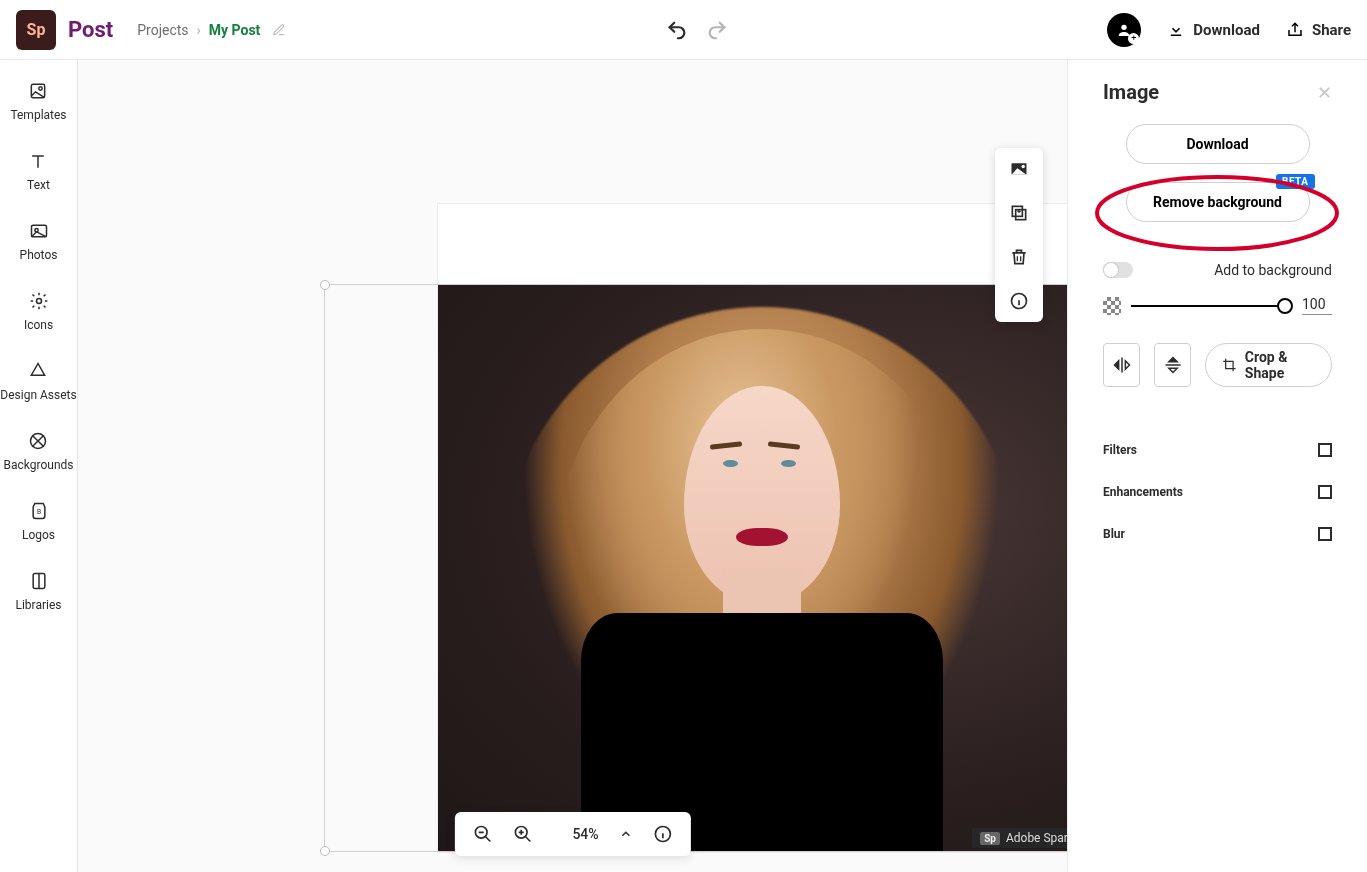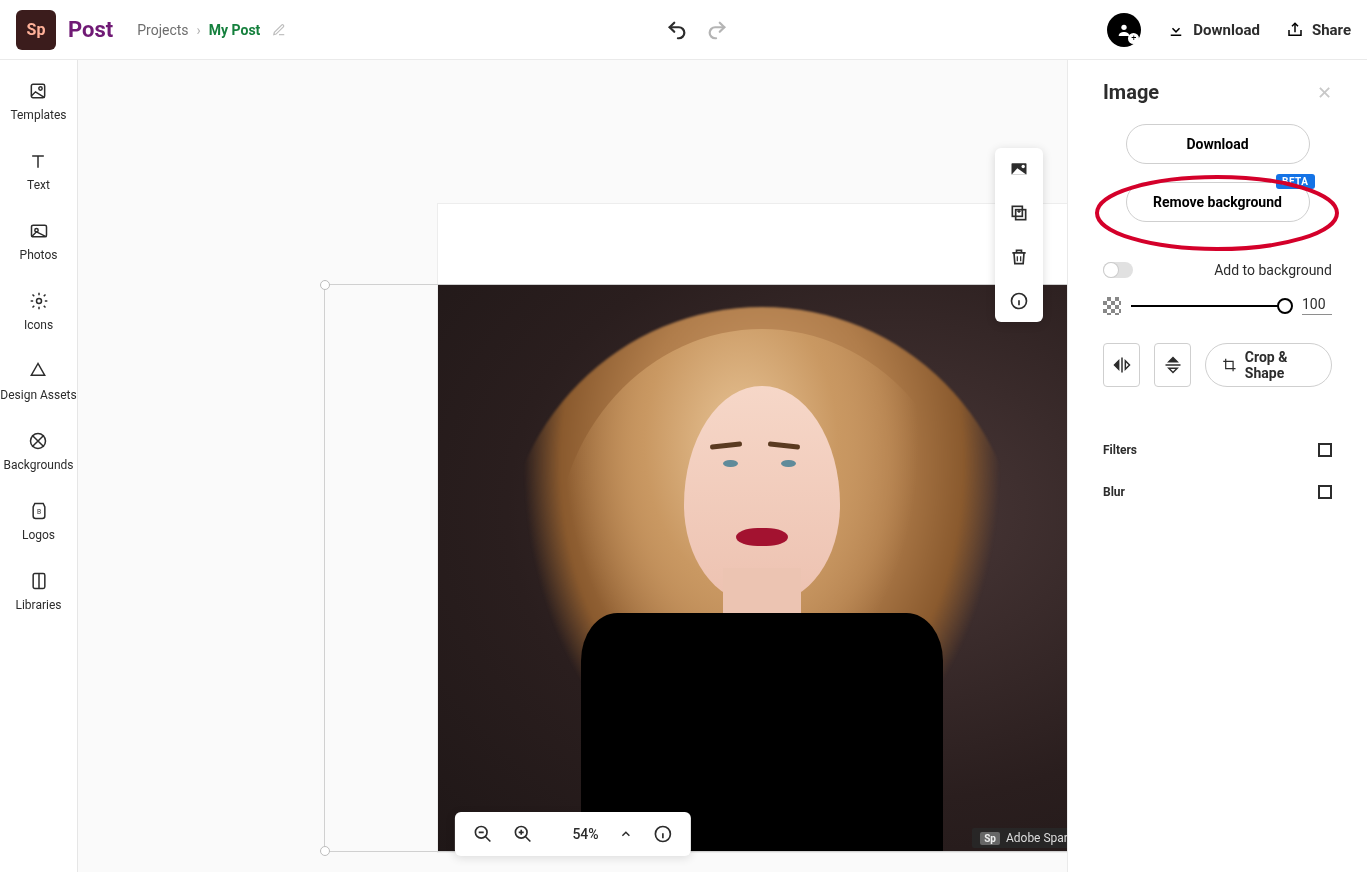--- a/index.html
+++ b/index.html
@@ -345,17 +345,21 @@
           </svg>
         <span>Crop &amp; Shape</span>
       </div>
     </div>
 
     <div class="accordion">
       <span>Filters</span>
       <span class="acc-box"></span>
     </div>
     <div class="accordion">
+      <span>Enhancements</span>
+      <span class="acc-box"></span>
+    </div>
+    <div class="accordion">
       <span>Blur</span>
       <span class="acc-box"></span>
     </div>
   </div>
 </div>
 
 </body></html>

